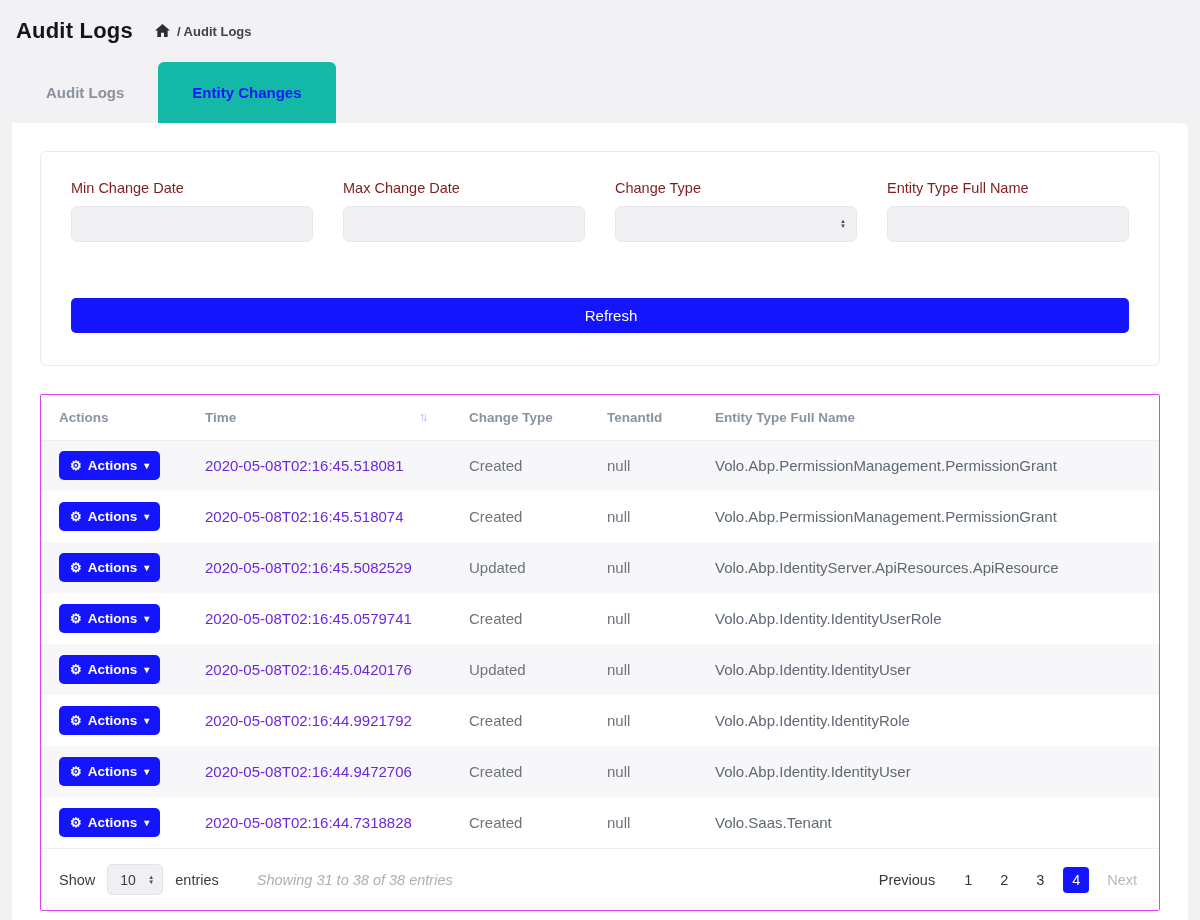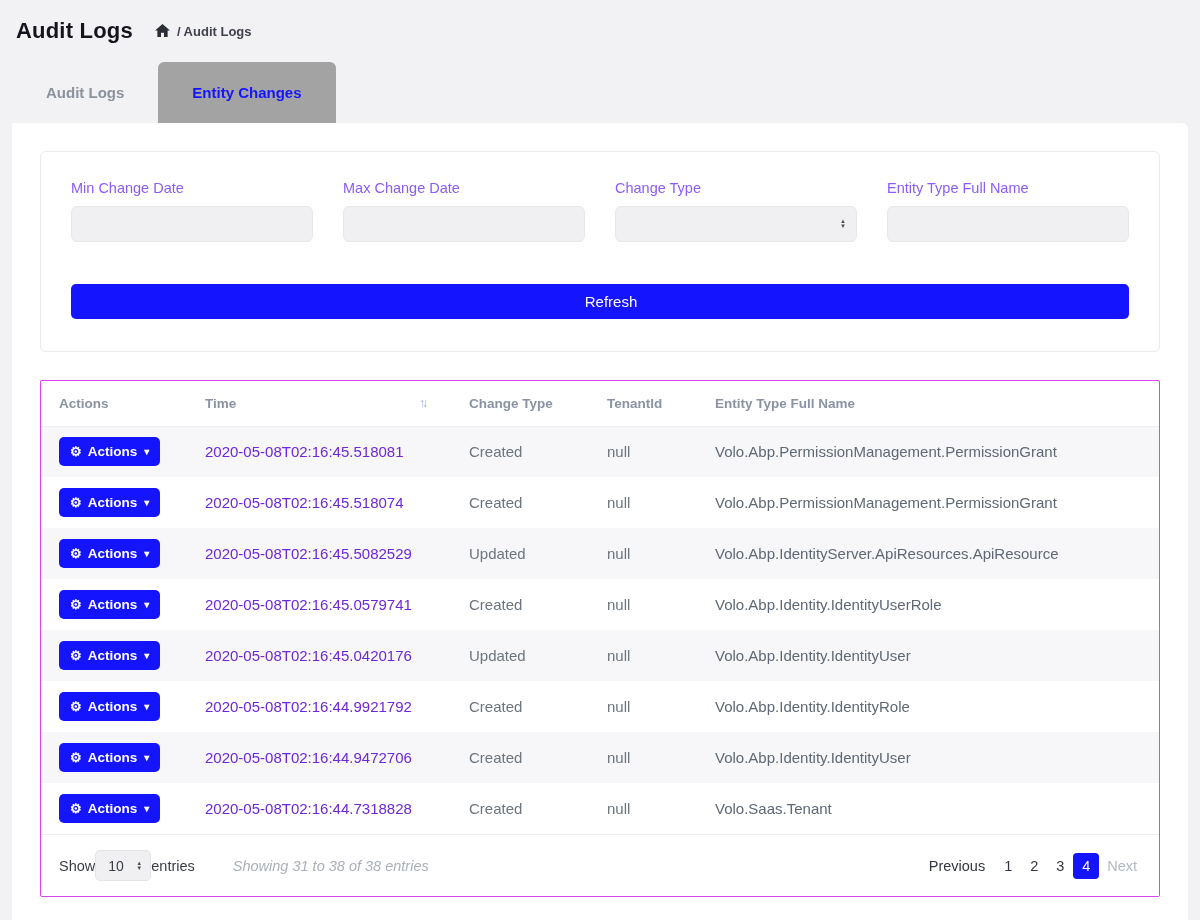--- a/index.html
+++ b/index.html
@@ -44,21 +44,21 @@
     display: flex;
     align-items: center;
     padding: 0 34px;
     font-size: 15px;
     font-weight: 700;
     color: #8b929c;
     cursor: pointer;
     border-radius: 6px 6px 0 0;
   }
   .tab.active {
-    background: #a3a3a3;
+    background: #14b8a6;
     color: var(--accent);
   }
 
   
   .content-card {
     margin: 0 12px;
     background: #ffffff;
     border-radius: 0 6px 6px 6px;
     padding: 28px;
     min-height: 770px;
@@ -71,21 +71,21 @@
     padding: 28px 30px 32px 30px;
   }
   .filter-grid {
     display: grid;
     grid-template-columns: repeat(4, 1fr);
     column-gap: 30px;
   }
   .field label {
     display: block;
     font-size: 14.5px;
-    color: #8b5cf6;
+    color: #7f1d1d;
     margin-bottom: 10px;
   }
   .input, .select {
     width: 100%;
     height: 36px;
     background: #f0f0f2;
     border: 1px solid #e7e7eb;
     border-radius: 6px;
     font-family: "Liberation Sans", sans-serif;
     font-size: 14px;
@@ -104,21 +104,21 @@
     flex-direction: column;
     align-items: center;
     font-size: 6px;
     line-height: 5px;
     color: #4a4d55;
     font-style: normal;
   }
   .refresh {
     display: block;
     width: 100%;
-    margin-top: 42px;
+    margin-top: 56px;
     height: 35px;
     background: var(--accent);
     color: #ffffff;
     border: none;
     border-radius: 5px;
     font-family: "Liberation Sans", sans-serif;
     font-size: 15px;
     cursor: pointer;
     padding-left: 22px;
   }
@@ -187,21 +187,21 @@
   .table-footer {
     display: flex;
     align-items: center;
     border-top: 1px solid #edeef2;
     padding: 15px 18px;
     background: #ffffff;
   }
   .page-size {
     display: flex;
     align-items: center;
-    gap: 0;
+    gap: 12px;
     font-size: 14.5px;
     color: #3a3d45;
   }
   .mini-select {
     display: flex;
     align-items: center;
     justify-content: space-between;
     gap: 8px;
     width: 56px;
     height: 31px;
@@ -215,21 +215,21 @@
   }
   .showing {
     margin-left: 38px;
     font-size: 14.5px;
     color: #aab0b8;
     flex: 1;
     font-style: italic;
   }
   .pagination {
     display: flex;
-    gap: 0;
+    gap: 10px;
   }
   .page-link {
     min-width: 26px;
     height: 26px;
     display: inline-flex;
     align-items: center;
     justify-content: center;
     font-size: 14.5px;
     color: #33363e;
     border-radius: 4px;

